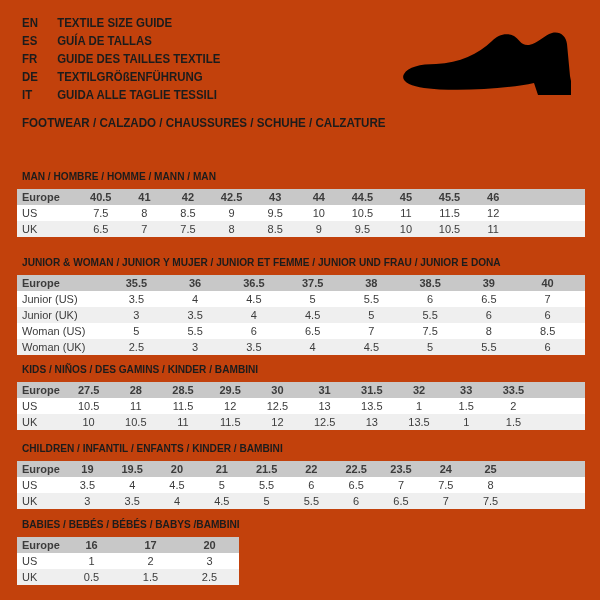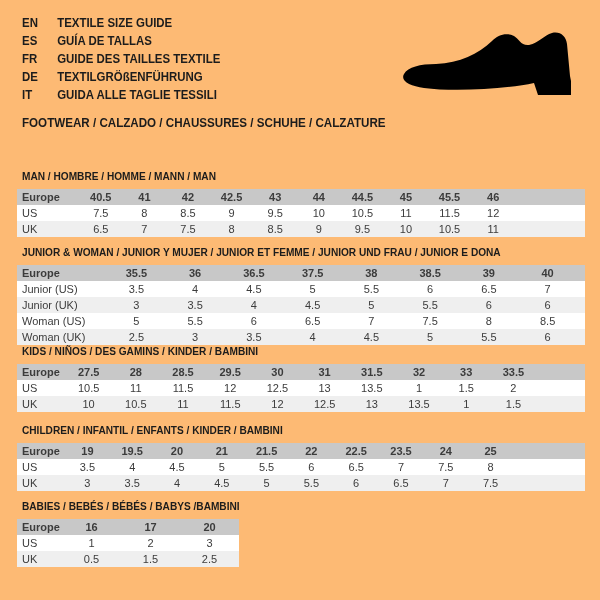--- a/index.html
+++ b/index.html
@@ -1,18 +1,18 @@
 <!DOCTYPE html>
 <html><head>
 <meta charset="utf-8">
 <style>
   html, body { margin:0; padding:0; background:#ffffff; }
   .page {
     width:600px; height:600px; position:relative; overflow:hidden;
-    background:#fdba74; color:#1c1c1c;
+    background:#c2410c; color:#1c1c1c;
     font-family:"Liberation Sans", sans-serif;
     --tbl-hdr:#c8c8c8; --tbl-alt:#efefef; --tbl-text:#3c3c3c;
   }
   
   .header { padding:13px 0 0 22px; }
   .lang-row {
     display:flex; height:18px; align-items:center;
     font-weight:bold; font-size:13px; white-space:nowrap;
     transform:scaleX(0.88); transform-origin:left center;
   }
@@ -31,23 +31,23 @@
   }
   .tbl { width:568px; font-size:11px; color:var(--tbl-text); }
   .row { display:flex; height:16px; align-items:center; background:#fff; }
   .row.hdr { background:var(--tbl-hdr);font-weight:bold; }
   .tbl .row:nth-child(2n+3) { background:var(--tbl-alt); }
   .lab { flex:none; padding-left:5px; box-sizing:border-box; }
   .val { flex:1; text-align:center; }
   .sp  { flex:none; }
   .t-man           { margin-top:8px; }
   .t-man .lab      { width:62px; }  .t-man .sp      { width:70px; }
-  .t-junior-woman  { margin-top:9px; }
+  .t-junior-woman  { margin-top:19px; }
   .t-junior-woman .lab { width:90px; } .t-junior-woman .sp { width:8px; }
-  .t-kids          { margin-top:0; }
+  .t-kids          { margin-top:8px; }
   .t-kids .lab     { width:48px; }  .t-kids .sp     { width:48px; }
   .t-children      { margin-top:12px; }
   .t-children .lab { width:48px; }  .t-children .sp { width:72px; }
   .t-babies        { margin-top:9px; }
   .t-babies .tbl   { width:222px; }
   .t-babies .lab   { width:45px; }  .t-babies .sp   { width:0; }
 </style>
 </head>
 <body>
 

